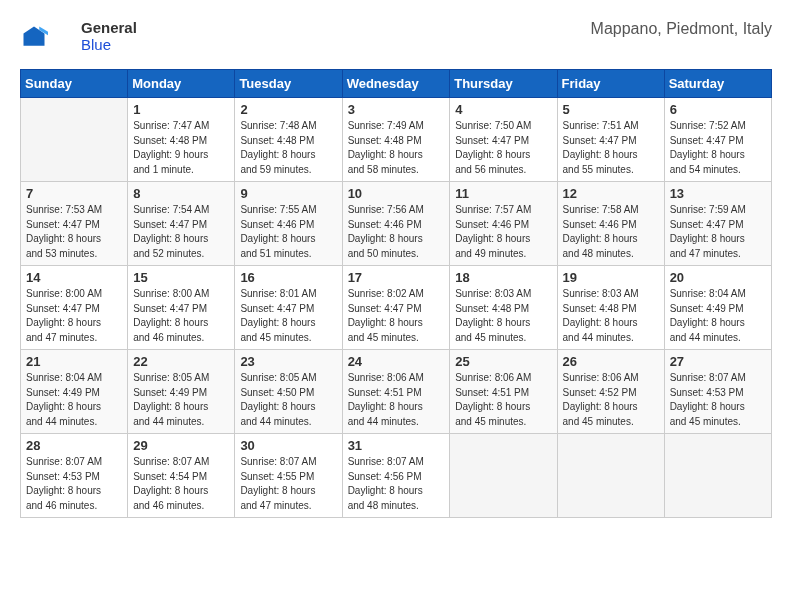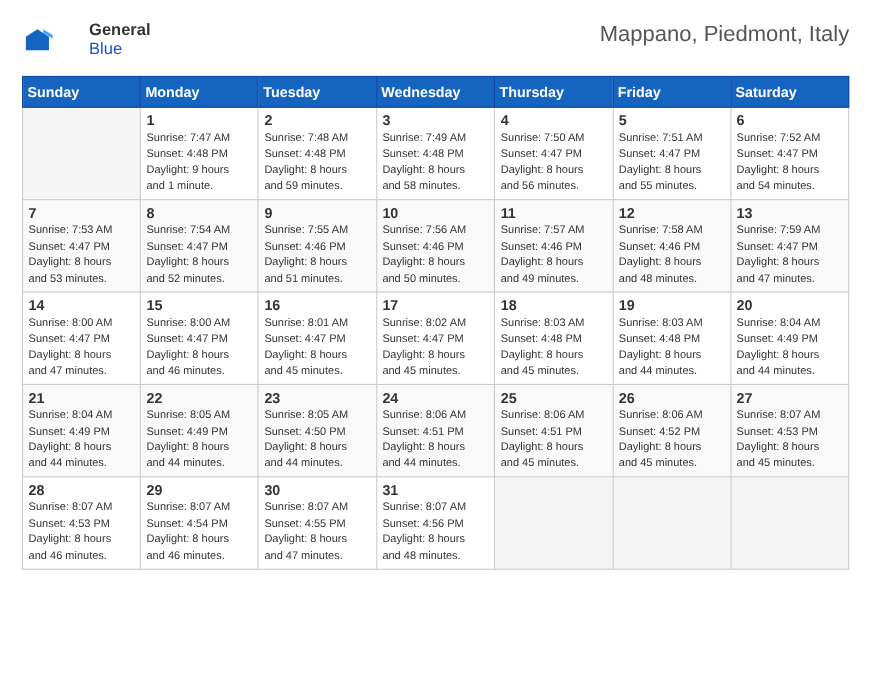--- a/index.html
+++ b/index.html
@@ -43,21 +43,21 @@
     }
     .title-block {
       text-align: right;
     }
     .month-title {
       font-size: 30px;
       font-weight: normal;
       color: #333;
     }
     .location {
-      font-size: 20px;
+      font-size: 16px;
       color: #555;
     }
     .calendar {
       width: 100%;
       border-collapse: collapse;
       font-size: 11px;
     }
     .calendar th {
       background: #1565c0;
       color: #fff;

